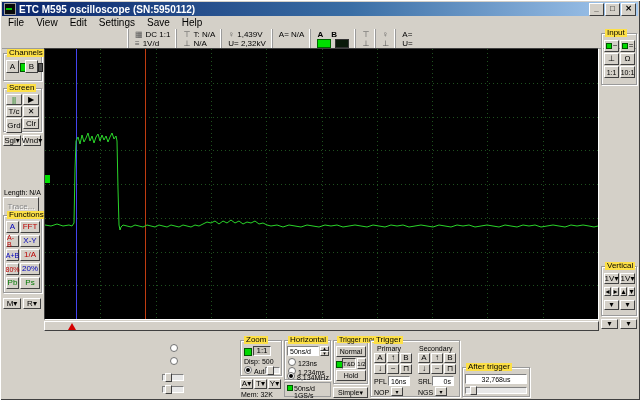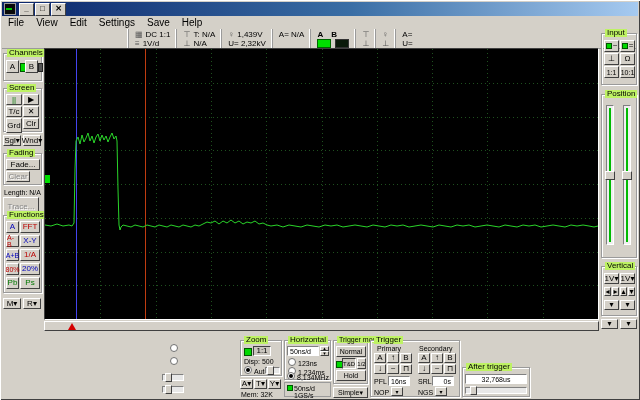--- a/index.html
+++ b/index.html
@@ -22,21 +22,21 @@
   .ticn{color:#555;font-size:8px;}
   .swg{width:12px;height:7px;background:#00e000;border:1px solid #006600;}
   .swk{width:12px;height:7px;background:#0a1a0a;border:1px solid #333;}
   .b{display:inline-flex;align-items:center;justify-content:center;background:#d4d0c8;
     border:1px solid;border-color:#fff #404040 #404040 #fff;font-size:8px;line-height:1;box-sizing:border-box;}
   .b.pr{border-color:#404040 #fff #fff #404040;background:#cac6be;}
   .b.dis{color:#858585;text-shadow:1px 1px 0 #fff;}
   .sunk{background:#fff;border:1px solid;border-color:#808080 #fff #fff #808080;box-sizing:border-box;
     font-size:8px;display:inline-flex;align-items:center;padding:0 2px;}
   .gb{position:absolute;border:1px solid #9a9a9a;box-shadow:inset 1px 1px 0 #fff,1px 1px 0 #fff;box-sizing:border-box;}
-  .lg{position:absolute;top:-5px;left:3px;background:#bef264;padding:0 2px;font-size:8px;line-height:1;white-space:nowrap;}
+  .lg{position:absolute;top:-5px;left:3px;background:#fde047;padding:0 2px;font-size:8px;line-height:1;white-space:nowrap;}
   .led{width:6px;height:6px;background:#00d800;border:1px solid #005500;display:inline-block;}
   .rad{width:8px;height:8px;border-radius:50%;background:#fff;border:1px solid #707070;display:inline-block;position:relative;box-sizing:border-box;}
   .rad.sel::after{content:"";position:absolute;left:1px;top:1px;width:4px;height:4px;border-radius:50%;background:#000;}
   .chk{width:8px;height:8px;background:#fff;border:1px solid #707070;display:inline-block;box-sizing:border-box;}
   .lbl7{font-size:7px;line-height:1;white-space:nowrap;}
   .scope{position:absolute;left:44px;top:48px;width:555px;height:272px;background:#000;
     border:1px solid;border-color:#404040 #fff #fff #404040;box-sizing:border-box;}
   .strip{position:absolute;left:44px;top:321px;width:555px;height:10px;background:#d4d0c8;
     border:1px solid;border-color:#fff #404040 #404040 #fff;box-sizing:border-box;}
   .trimark{position:absolute;top:1px;width:0;height:0;border-left:4px solid transparent;border-right:4px solid transparent;border-bottom:7px solid #d40000;}
@@ -48,20 +48,21 @@
   .abs{position:absolute;}
   .cA{color:#0000bb;} .cB{color:#bb0000;} .cG{color:#007700;}
 </style>
 </head>
 <body>
 
 <div class="window">
 
   <div class="titlebar">
     <span class="appicon"></span>
+    <span class="ttext">ETC M595 oscilloscope (SN:5950112)</span>
     <span class="tbtns">
       <span class="tb">_</span>
       <span class="tb">□</span>
       <span class="tb">✕</span>
     </span>
   </div>
 
   <div class="menubar">
     <span class="mi">File</span>
     <span class="mi">View</span>
@@ -156,25 +157,20 @@
     <span class="b abs cG" style="left:2px;top:5px;width:16px;height:11px;">||</span>
     <span class="b abs" style="left:19px;top:5px;width:16px;height:11px;">▶</span>
     <span class="b abs" style="left:2px;top:17px;width:16px;height:11px;">T/c</span>
     <span class="b abs" style="left:19px;top:17px;width:16px;height:11px;">✕</span>
     <span class="b abs" style="left:2px;top:29px;width:16px;height:15px;">Grd</span>
     <span class="b abs" style="left:19px;top:29px;width:16px;height:11px;">Clr</span>
   </div>
   <span class="b abs" style="left:3px;top:135px;width:18px;height:11px;"><span>Sgl</span>▾</span>
   <span class="b abs" style="left:23px;top:135px;width:18px;height:11px;"><span>Wnd</span>▾</span>
 
-  <div class="gb" style="left:3px;top:153px;width:39px;height:32px;">
-    <span class="lg">Fading</span>
-    <span class="b abs" style="left:2px;top:5px;width:34px;height:11px;">Fade...</span>
-    <span class="b dis abs" style="left:2px;top:17px;width:24px;height:11px;">Clear</span>
-  </div>
 
   <span class="lbl7 abs" style="left:4px;top:189px;">Length: N/A</span>
   <span class="b dis abs" style="left:3px;top:197px;width:36px;height:20px;">Trace...</span>
 
   <div class="gb" style="left:3px;top:215px;width:39px;height:78px;">
     <span class="lg">Functions</span>
     <span class="b abs cA" style="left:2px;top:5px;width:13px;height:12px;">A</span>
     <span class="b abs cB" style="left:16px;top:5px;width:20px;height:12px;">FFT</span>
     <span class="b abs cB" style="left:2px;top:19px;width:13px;height:12px;font-size:7px;">A-B</span>
     <span class="b abs cA" style="left:16px;top:19px;width:20px;height:12px;">X-Y</span>
@@ -225,31 +221,20 @@
     <span class="b abs" style="left:18px;top:6px;width:15px;height:12px;">
         <span class="led" style="width:4px;height:4px;margin-right:1px;"></span>
         <span>=</span>
       </span>
     <span class="b abs" style="left:2px;top:19px;width:15px;height:12px;">⊥</span>
     <span class="b abs" style="left:18px;top:19px;width:15px;height:12px;">Ω</span>
     <span class="b abs" style="left:2px;top:32px;width:15px;height:12px;font-size:7px;">1:1</span>
     <span class="b abs" style="left:18px;top:32px;width:15px;height:12px;font-size:7px;">10:1</span>
   </div>
 
-  <div class="gb" style="left:601px;top:94px;width:36px;height:164px;">
-    <span class="lg">Position</span>
-    <span class="vtrack" style="left:4px;top:10px;">
-        <span class="vline"></span>
-      </span>
-    <span class="vhandle" style="left:3px;top:76px;"></span>
-    <span class="vtrack" style="left:21px;top:10px;">
-        <span class="vline"></span>
-      </span>
-    <span class="vhandle" style="left:20px;top:76px;"></span>
-  </div>
 
   <div class="gb" style="left:601px;top:266px;width:36px;height:50px;">
     <span class="lg">Vertical</span>
     <span class="b abs" style="left:2px;top:6px;width:15px;height:11px;"><span>1V</span>▾</span>
     <span class="b abs" style="left:18px;top:6px;width:15px;height:11px;"><span>1V</span>▾</span>
     <span class="b abs" style="left:2px;top:20px;width:7px;height:9px;">◂</span>
     <span class="b abs" style="left:10px;top:20px;width:7px;height:9px;">▸</span>
     <span class="b abs" style="left:18px;top:20px;width:7px;height:9px;">▴</span>
     <span class="b abs" style="left:26px;top:20px;width:7px;height:9px;">▾</span>
     <span class="b abs" style="left:2px;top:33px;width:15px;height:10px;">▾</span>

